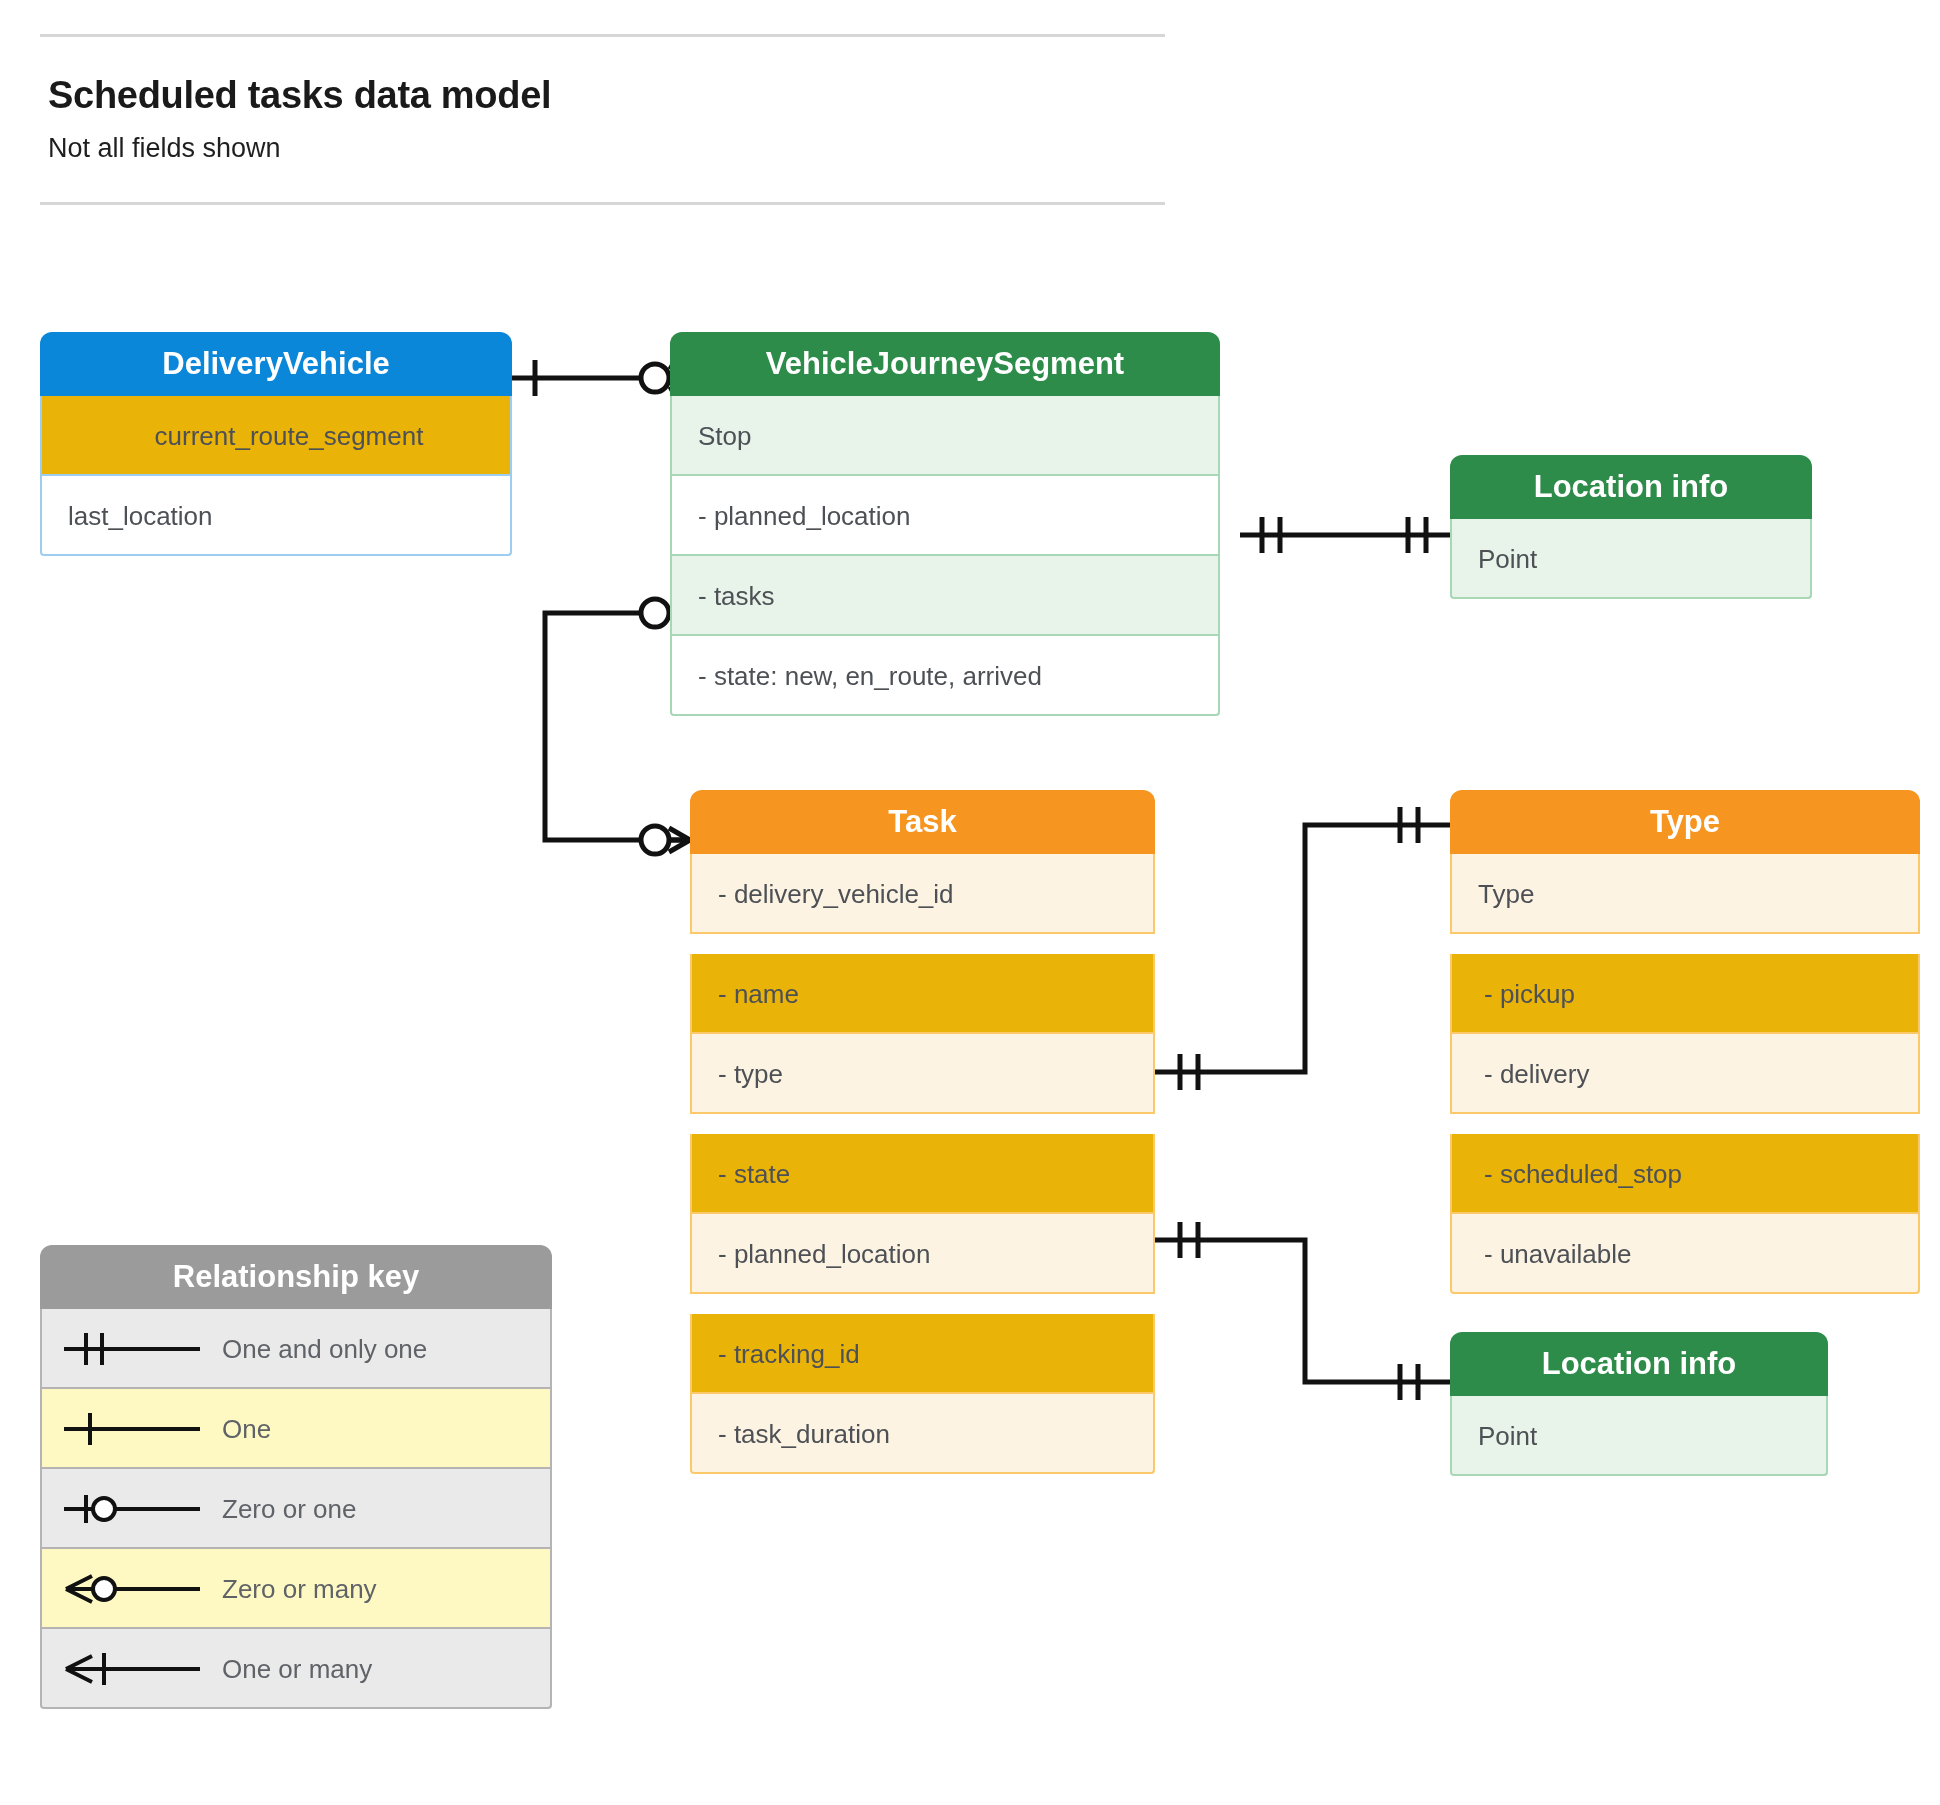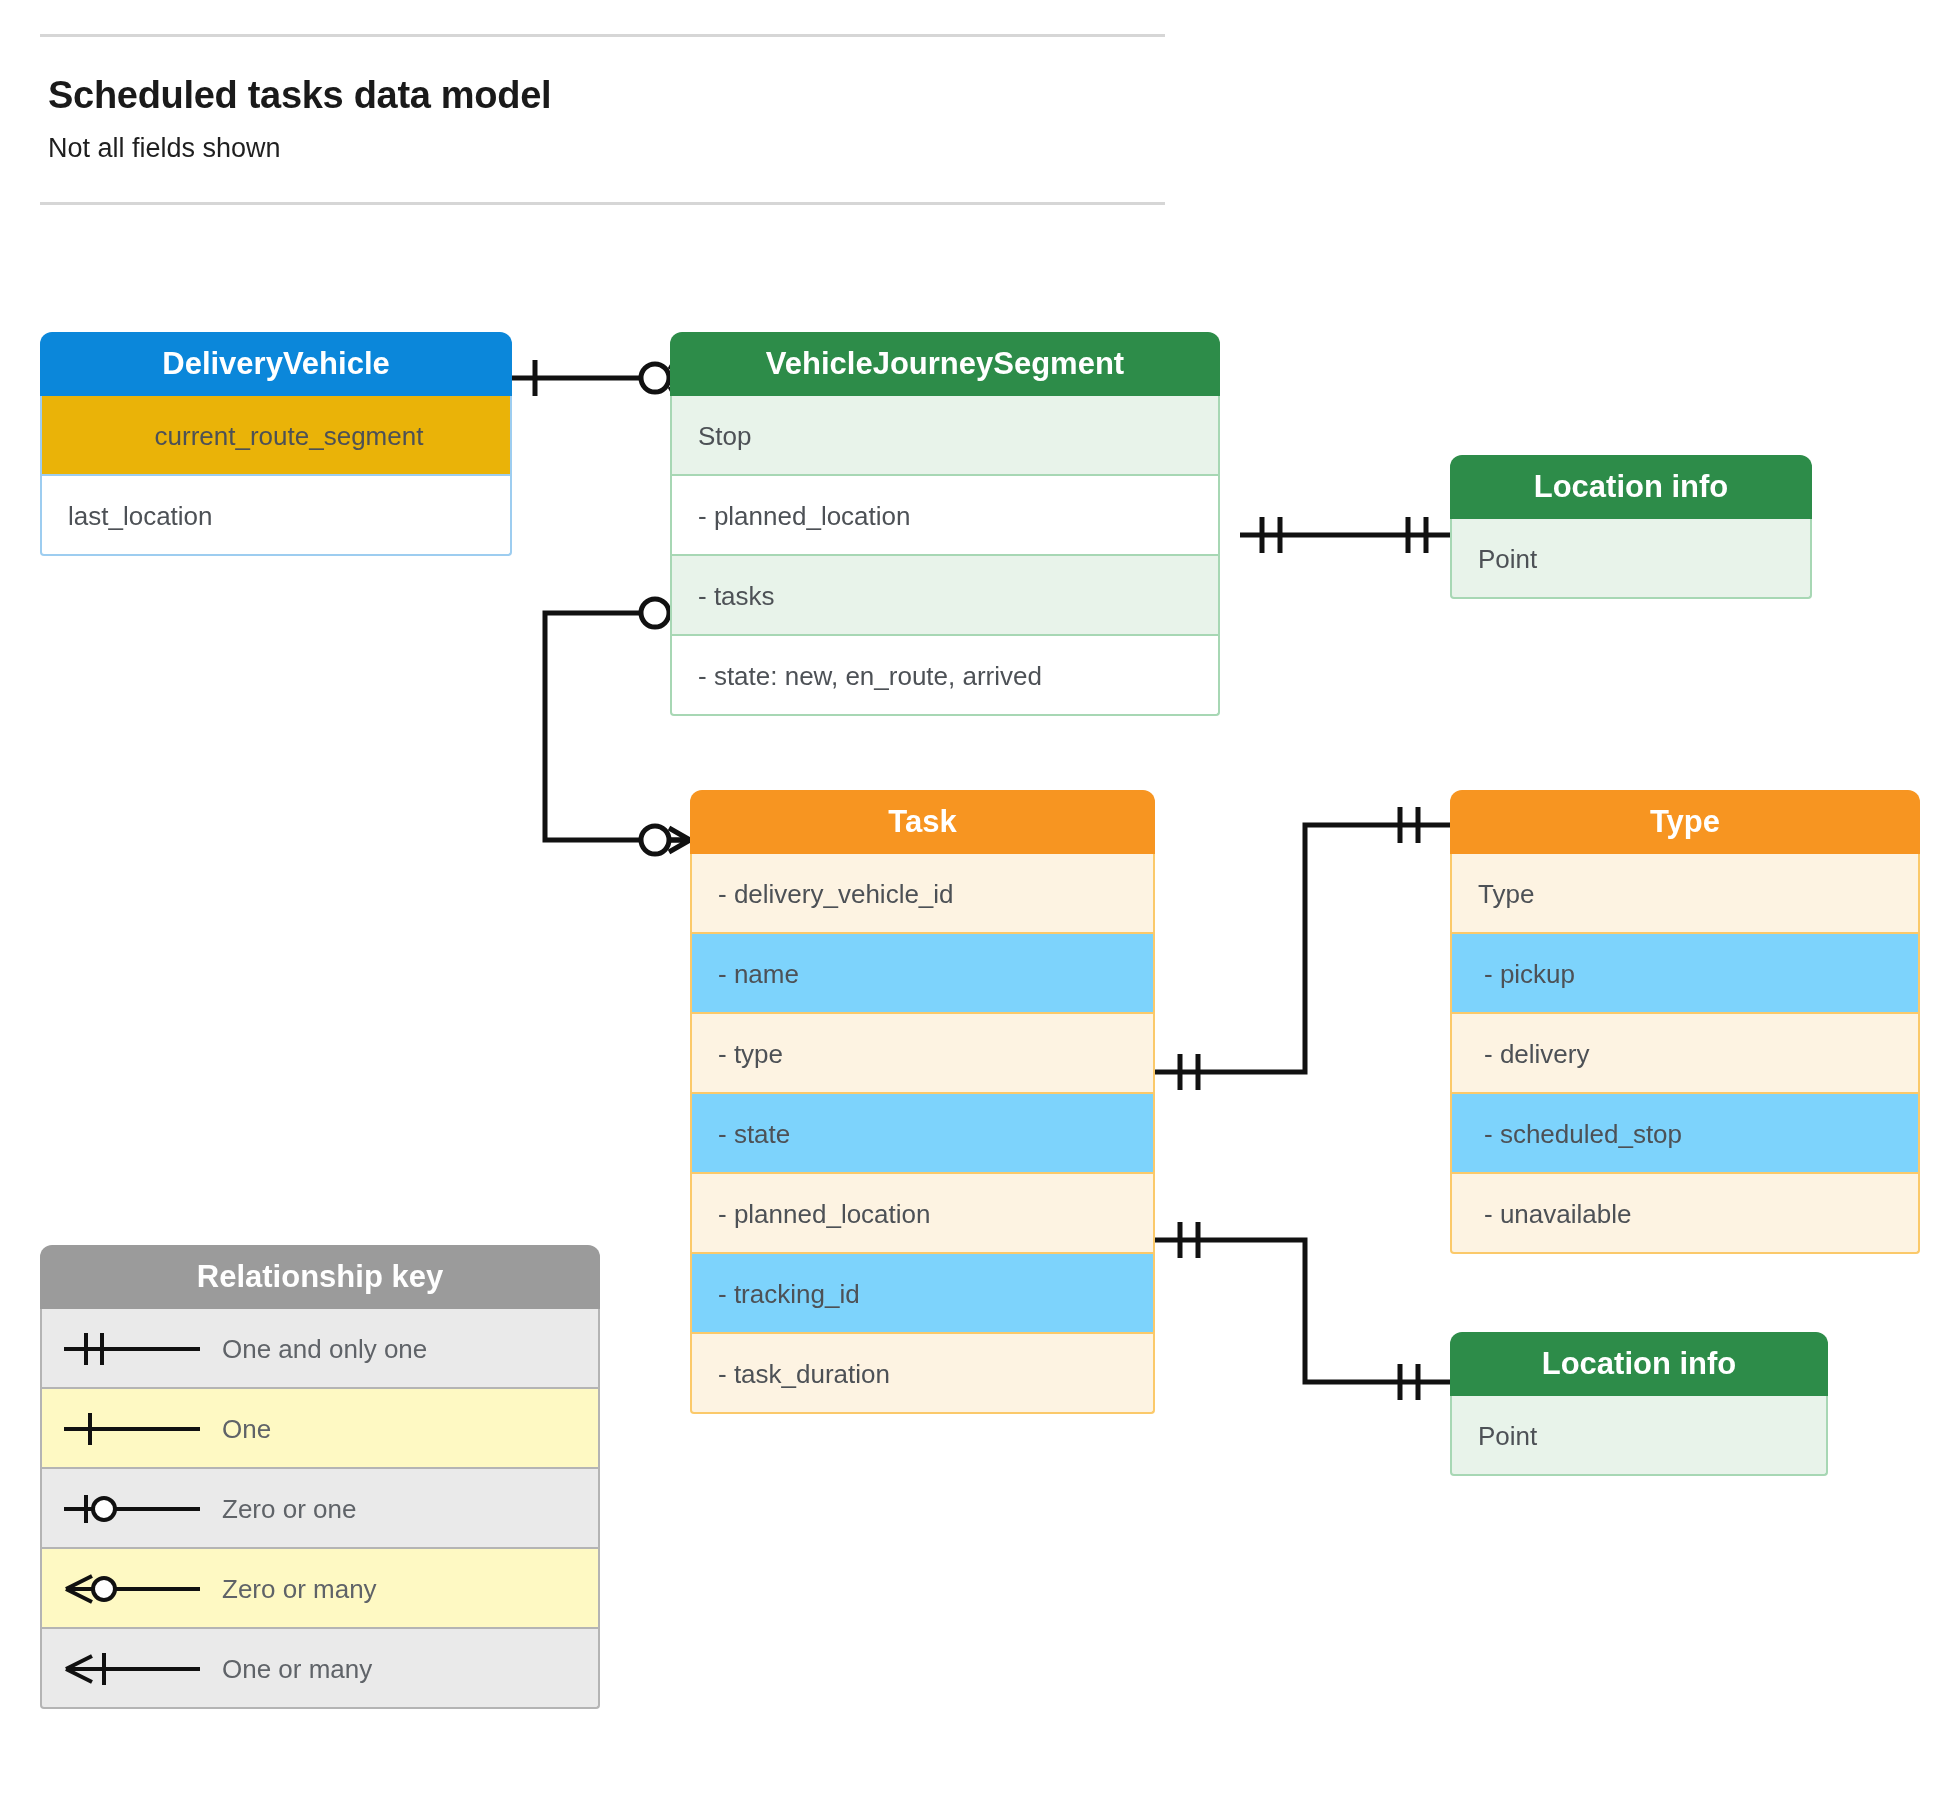--- a/index.html
+++ b/index.html
@@ -55,21 +55,21 @@
   
   .t-green .ehead { background: #2d8c49; }
   .t-green .erow  { border-color: #a7d7b4; }
   .t-green .erow.alt { background: #e8f3ea; }
   .t-green .erow.plain { background: #ffffff; }
 
   
   .t-orange .ehead { background: #f79521; }
   .t-orange .erow  { border-color: #fbc96a; }
   .t-orange .erow.alt { background: #fdf3e2; }
-  .t-orange .erow.plain { background: #7dd3fc; }
+  .t-orange .erow.plain { background: #eab308; margin-top: 20px; }
 
   
   .t-gray .ehead { background: #9b9b9b; }
   .t-gray .erow  { border-color: #b4b4b4; }
   .t-gray .erow.alt { background: #eaeaea; }
   .t-gray .erow.plain { background: #fef9c3; }
 
   
   .legend-row { position: relative; }
   .legend-row .lsym {
@@ -165,21 +165,21 @@
     <div class="erow alt ind2">-   delivery</div>
     <div class="erow plain ind2">-   scheduled_stop</div>
     <div class="erow alt ind2 last">-   unavailable</div>
   </div>
 
   <div class="entity t-green" style="left:1450px; top:1332px; width:378px;">
     <div class="ehead">Location info</div>
     <div class="erow alt last">Point</div>
   </div>
 
-  <div class="entity t-gray" style="left:40px; top:1245px; width:560px;">
+  <div class="entity t-gray" style="left:40px; top:1245px; width:512px;">
     <div class="ehead">Relationship key</div>
 
     <div class="erow alt legend-row">
       <span class="lsym">
         <svg width="150" height="80" viewBox="0 0 150 80" xmlns="http://www.w3.org/2000/svg">
           <g stroke="#111111" stroke-width="4" fill="none">
             <line x1="4" y1="40" x2="140" y2="40"></line>
             <line x1="26" y1="24" x2="26" y2="56"></line>
             <line x1="42" y1="24" x2="42" y2="56"></line>
           </g>

